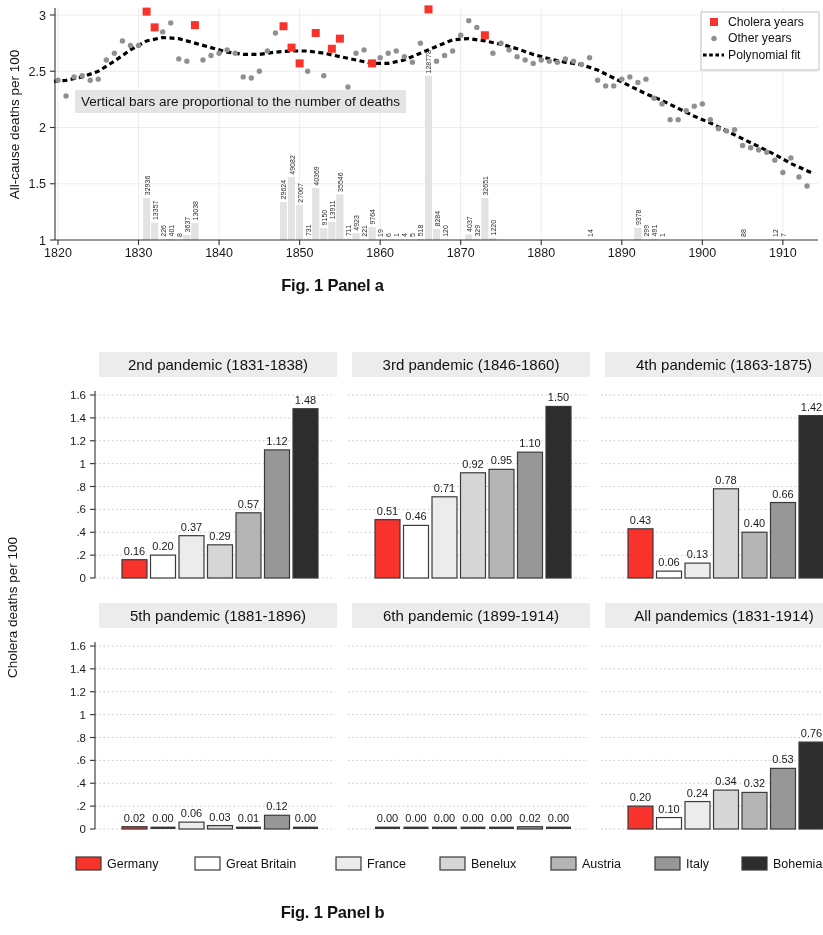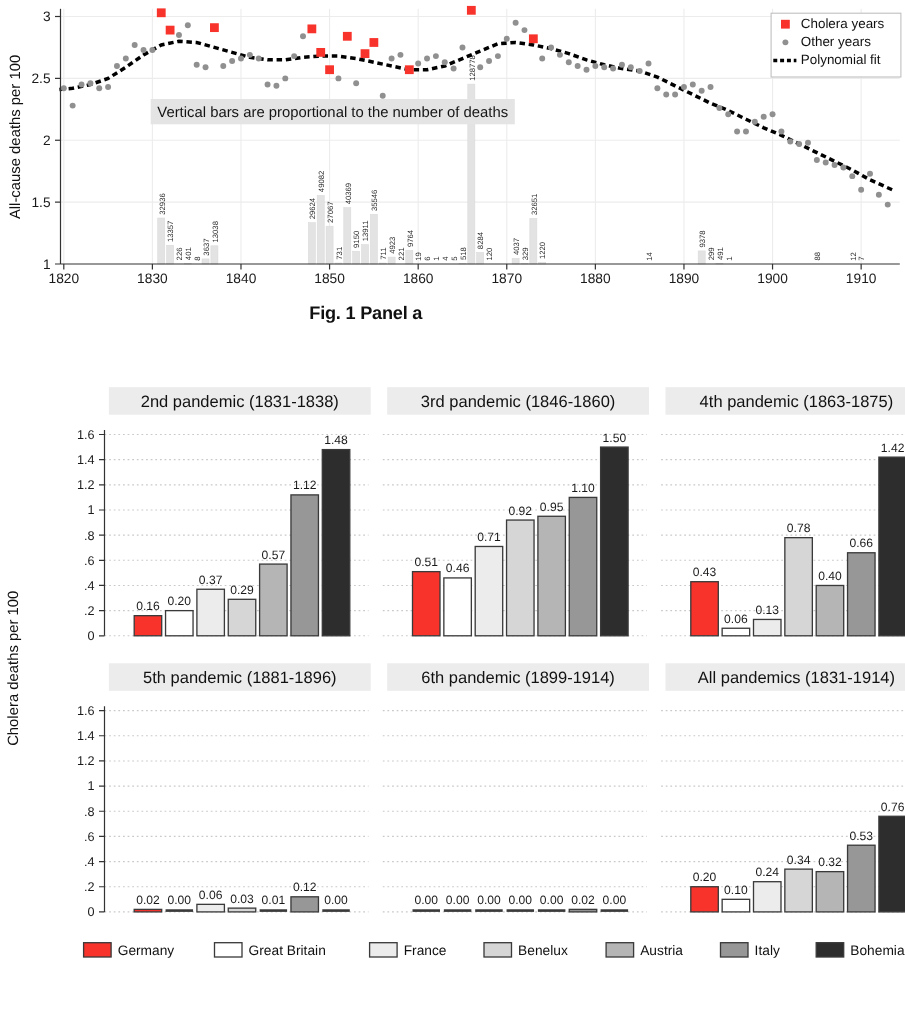--- a/index.html
+++ b/index.html
@@ -2,21 +2,21 @@
 <html><head>
 <meta charset="utf-8">
 <style>
   html,body{margin:0;padding:0;background:#ffffff;}
   #figure{position:relative;width:823px;height:935px;background:#ffffff;
           font-family:"Liberation Sans",sans-serif;overflow:hidden;}
   .rot-label{position:absolute;width:230px;text-align:center;transform:rotate(-90deg);
              font-size:13.5px;color:#111;}
   .caption{position:absolute;left:0;width:665px;text-align:center;font-weight:bold;
            font-size:16.5px;color:#111;letter-spacing:-0.2px;}
-  #annotation{position:absolute;left:75px;top:90px;width:455px;text-align:center;
+  #annotation{position:absolute;left:75px;top:90px;width:455px;
               font-size:13.5px;color:#141414;line-height:21px;}
   #annotation .ann-line span{background:#e4e4e4;padding:1px 6px;display:inline-block;}
   svg text{font-family:"Liberation Sans",sans-serif;}
 </style>
 </head>
 <body>
 
 <div id="figure">
 
   <div id="panelA"><svg width="823" height="262" viewBox="0 0 823 262">
@@ -489,13 +489,14 @@
           <text x="549" y="528" font-size="12.5px" fill="#111">Austria</text>
           <rect x="622" y="517" width="25" height="13" fill="#979797" stroke="#3a3a3a" stroke-width="1.2"></rect>
           <text x="653" y="528" font-size="12.5px" fill="#111">Italy</text>
           <rect x="709" y="517" width="25" height="13" fill="#2d2d2d" stroke="#3a3a3a" stroke-width="1.2"></rect>
           <text x="740" y="528" font-size="12.5px" fill="#111">Bohemia</text>
         </g>
       </svg></div>
 
   <div class="rot-label" style="left:-103px;top:600px;">Cholera deaths per 100</div>
 
+  <div class="caption" style="top:903px;">Fig. 1 Panel b</div>
 </div>
 
 </body></html>

